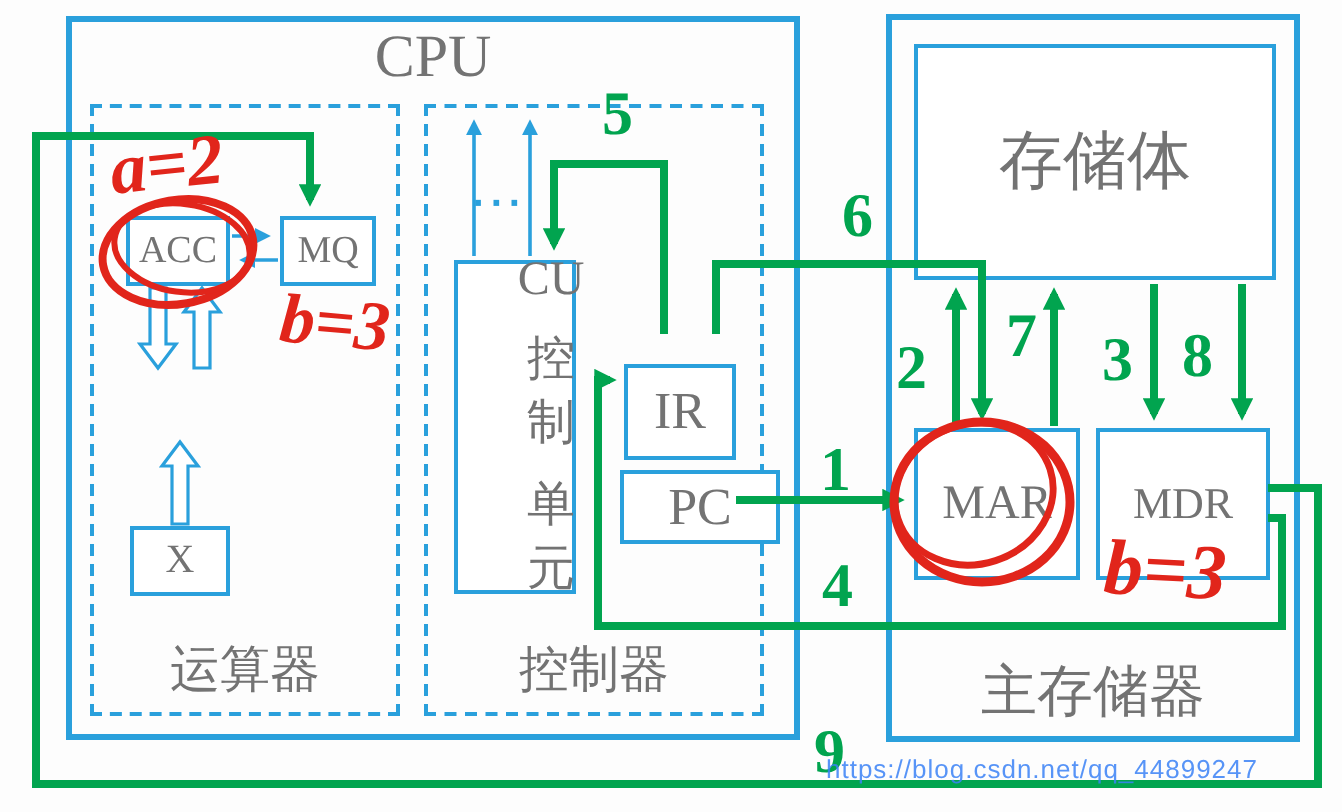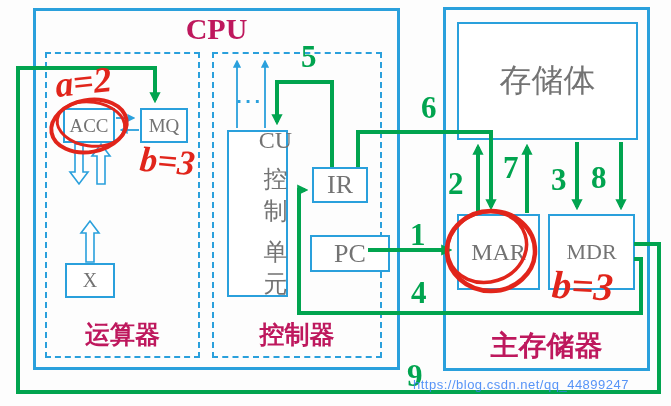--- a/index.html
+++ b/index.html
@@ -10,21 +10,21 @@
   .box{
     position:absolute;box-sizing:border-box;background:#ffffff;
     border:2px solid #2aa0dc;display:flex;align-items:center;justify-content:center;
     color:#737373;z-index:2;
   }
   .outer{border-width:3px;background:transparent;}
   .dashedbox{
     position:absolute;box-sizing:border-box;border:2px dashed #2aa0dc;z-index:1;background:transparent;
   }
   .seclabel{
-    position:absolute;text-align:center;color:#be185d;z-index:3;font-weight:bold;
+    position:absolute;text-align:center;color:#737373;z-index:3;
   }
   .flownum{
     position:absolute;color:#01a44f;font-weight:700;font-size:31px;line-height:1;z-index:6;
     font-family:"Liberation Serif",serif;
   }
   .redtext{
     position:absolute;color:#e1251b;font-weight:700;font-style:italic;z-index:7;
     font-family:"Liberation Serif",serif;line-height:1;
   }
   .dots{
@@ -56,21 +56,21 @@
   <div class="box" style="left:63px;top:108px;width:52px;height:35px;font-size:19px;">ACC</div>
   <div class="box" style="left:65px;top:263px;width:50px;height:35px;font-size:20px;">X</div>
 
   <div class="box" style="left:227px;top:130px;width:61px;height:167px;flex-direction:column;font-size:24px;gap:9px;padding-left:36px;">
     <span>CU</span>
     <span>控制</span>
     <span>单元</span>
   </div>
   <div class="dots" style="left:236px;top:92px;">···</div>
 
-  <div class="box" style="left:312px;top:167px;width:56px;height:36px;font-size:26px;">IR</div>
+  <div class="box" style="left:312px;top:182px;width:56px;height:48px;font-size:26px;">IR</div>
   <div class="box" style="left:310px;top:235px;width:80px;height:37px;font-size:26px;">PC</div>
 
   <div class="box outer" style="left:443px;top:7px;width:207px;height:364px;"></div>
   <div class="box" style="left:457px;top:22px;width:181px;height:118px;font-size:32px;">存储体</div>
   <div class="box" style="left:457px;top:214px;width:83px;height:76px;font-size:24px;">MAR</div>
   <div class="box" style="left:548px;top:214px;width:87px;height:76px;font-size:22px;">MDR</div>
   <div class="seclabel" style="left:443px;top:327px;width:207px;font-size:28px;">主存储器</div>
 
   <div class="flownum" style="left:410px;top:219px;">1</div>
   <div class="flownum" style="left:448px;top:168px;">2</div>

